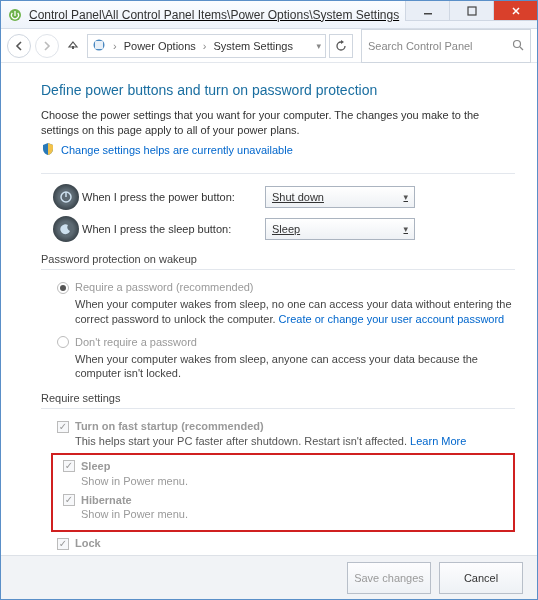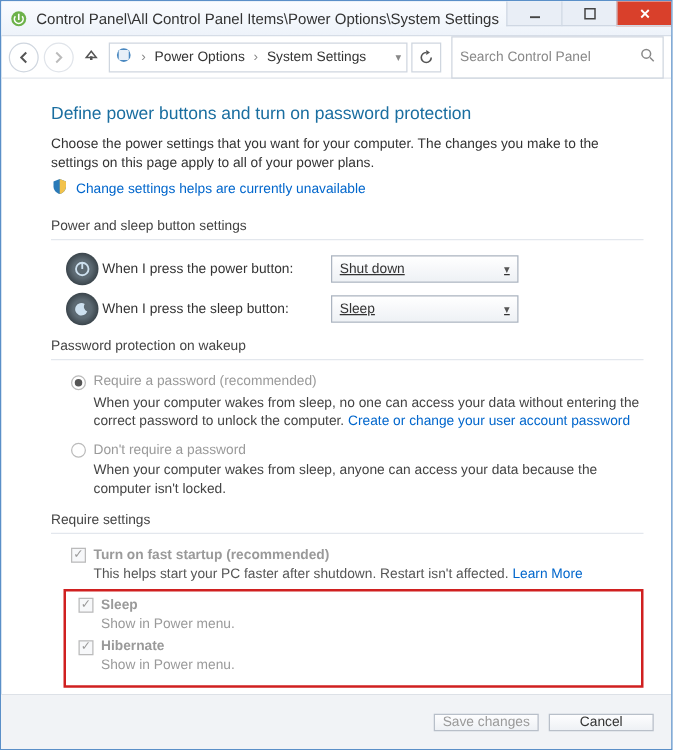--- a/index.html
+++ b/index.html
@@ -15,20 +15,21 @@
     position: relative;
   }
   
   .titlebar {
     height: 28px;
     background: linear-gradient(#fafcff,#eef3fa);
     display: flex;
     align-items: center;
     border-bottom: 1px solid #d6dde7;
     padding-left: 6px;
+    text-decoration: underline;
   }
   .titlebar .sysicon {
     width: 16px; height: 16px;
     margin-right: 6px;
     display:flex;align-items:center;justify-content:center;
   }
   .titlebar .title { color:#333; font-size:12px; flex:1; }
   .winbtns { display:flex; height:100%; }
   .winbtn {
     width: 44px; height: 20px;
@@ -152,21 +153,21 @@
   
   .footer {
     position:absolute;left:0;right:0;bottom:0;
     height:44px;
     background:#f1f3f6;
     border-top:1px solid #dde1e7;
     display:flex;align-items:center;justify-content:flex-end;
     gap:8px;padding:0 14px;
   }
   .btn {
-    min-width:84px;height:14px;
+    min-width:84px;height:32px;
     border:1px solid #b8bfc9;
     background:linear-gradient(#fdfdfe,#eef1f5);
     font-size:11px;color:#333;
     display:flex;align-items:center;justify-content:center;
   }
   .btn.disabled { color:#9a9a9a; }
 </style>
 </head>
 <body>
 
@@ -252,21 +253,20 @@
   <div class="shieldrow">
     <span>
       <svg width="14" height="14">
           <path d="M7 1 L12 3 V7 C12 10 9.5 12.5 7 13 C4.5 12.5 2 10 2 7 V3 Z" fill="#2a7ab8"></path>
           <path d="M7 1 L12 3 V7 C12 10 9.5 12.5 7 13 V1 Z" fill="#f2c24b"></path>
         </svg>
     </span>
     <span class="link">Change settings helps are currently unavailable</span>
   </div>
 
-  <div class="sectionlabel">Power and sleep button settings</div>
   <div class="hr"></div>
   <div class="btnrow">
     <span class="powericon">
       <svg width="14" height="14">
           <circle cx="7" cy="7" r="5" fill="none" stroke="#cde0ef" stroke-width="1.5"></circle>
           <path d="M7 2 V7" stroke="#cde0ef" stroke-width="1.5"></path>
         </svg>
     </span>
     <label>When I press the power button:</label>
     <div class="dropdown">

